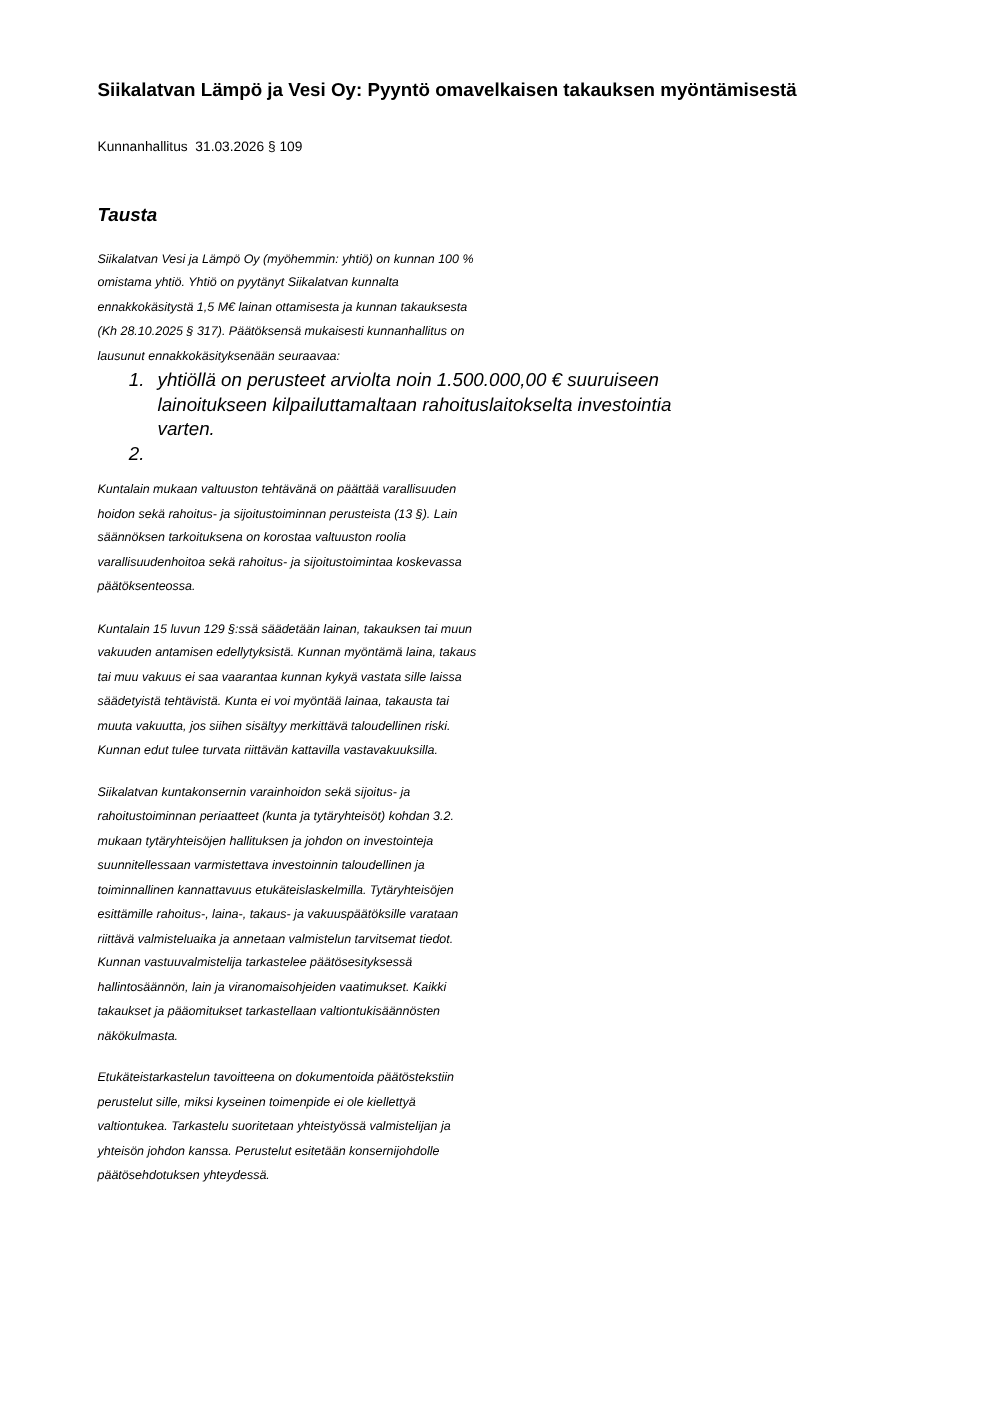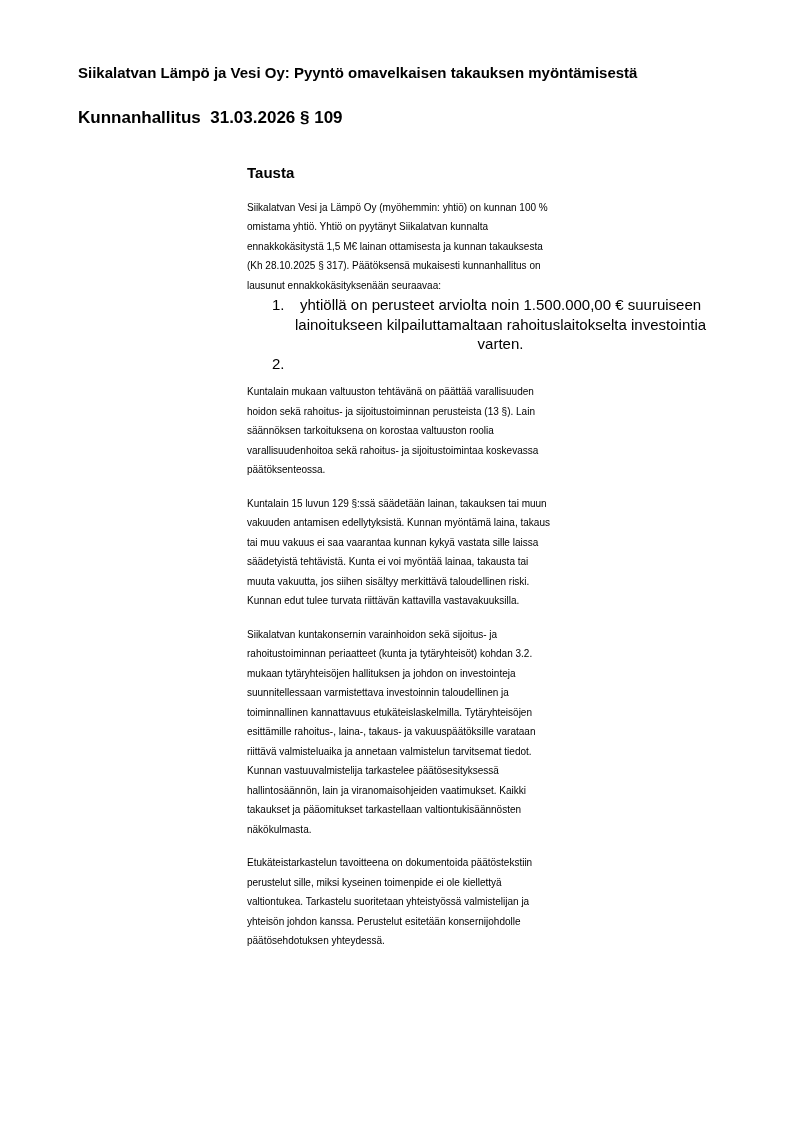--- a/index.html
+++ b/index.html
@@ -20,29 +20,29 @@
   }
   .doc-title {
     margin: 0 0 25px 0;
     font-size: 15px;
     font-weight: bold;
     line-height: 20px;
     white-space: pre-wrap;
   }
   .doc-meta {
     margin: 0;
-    font-size: 17px;
-    font-weight: bold;
+    font-size: 11px;
+    font-weight: normal;
     line-height: 20px;
     white-space: pre-wrap;
   }
   .content {
-    margin-left: 169px;
     margin-top: 35px;
     width: 505px;
+    font-style: italic;
   }
   .heading {
     margin: 0 0 15px 0;
     font-size: 15px;
     font-weight: bold;
     line-height: 19.5px;
   }
   .heading-perusteet {
     margin: 0 0 16px 0;
   }
@@ -67,21 +67,20 @@
     line-height: 19.5px;
   }
   .list-marker {
     flex: none;
     width: 23px;
     white-space: pre;
   }
   .list-text {
     display: block;
     white-space: pre-wrap;
-    text-align: center;
   }
 </style>
 </head>
 <body>
 
 <div class="page">
 
   <h1 class="doc-title">Siikalatvan Lämpö ja Vesi Oy: Pyyntö omavelkaisen takauksen myöntämisestä</h1>
 
   <p class="doc-meta">Kunnanhallitus  31.03.2026 § 109</p>

